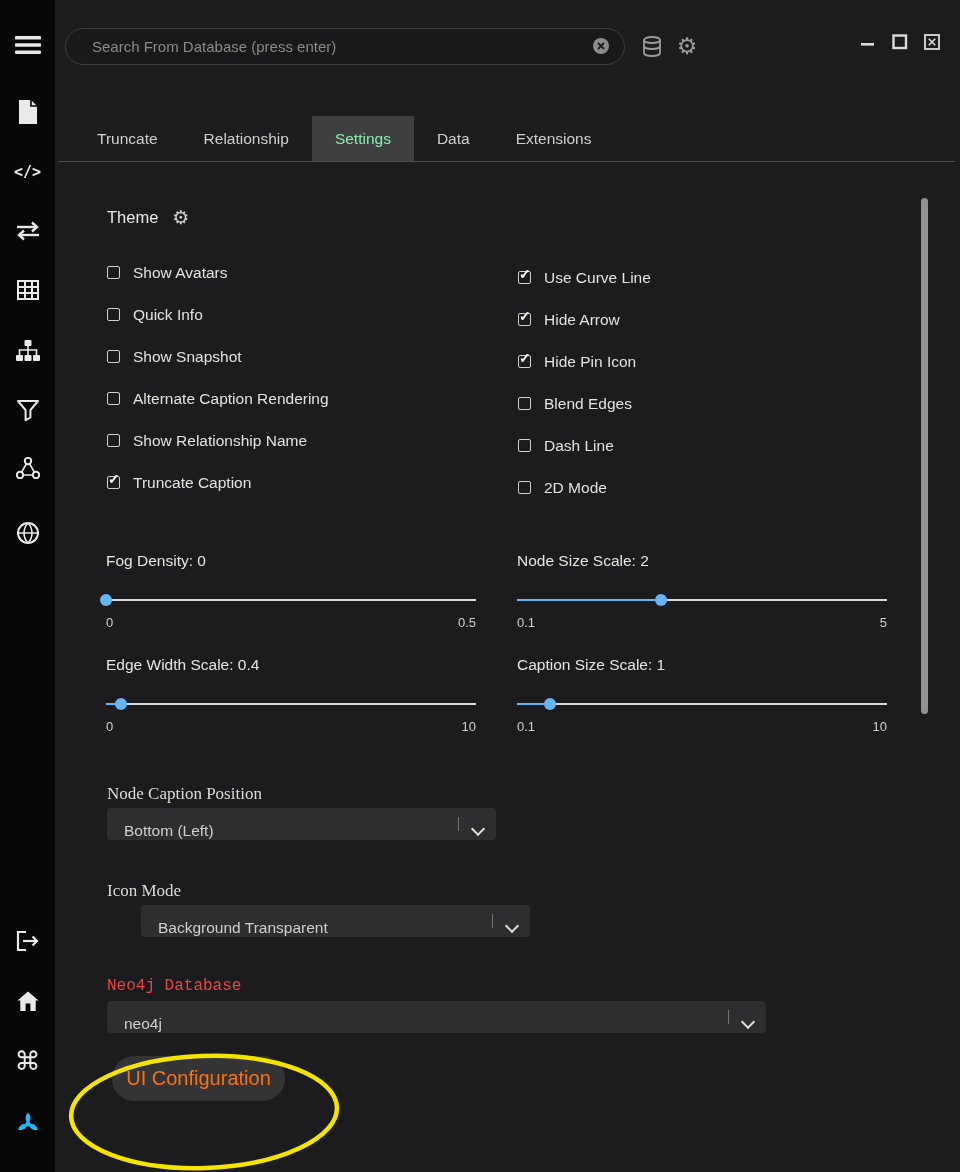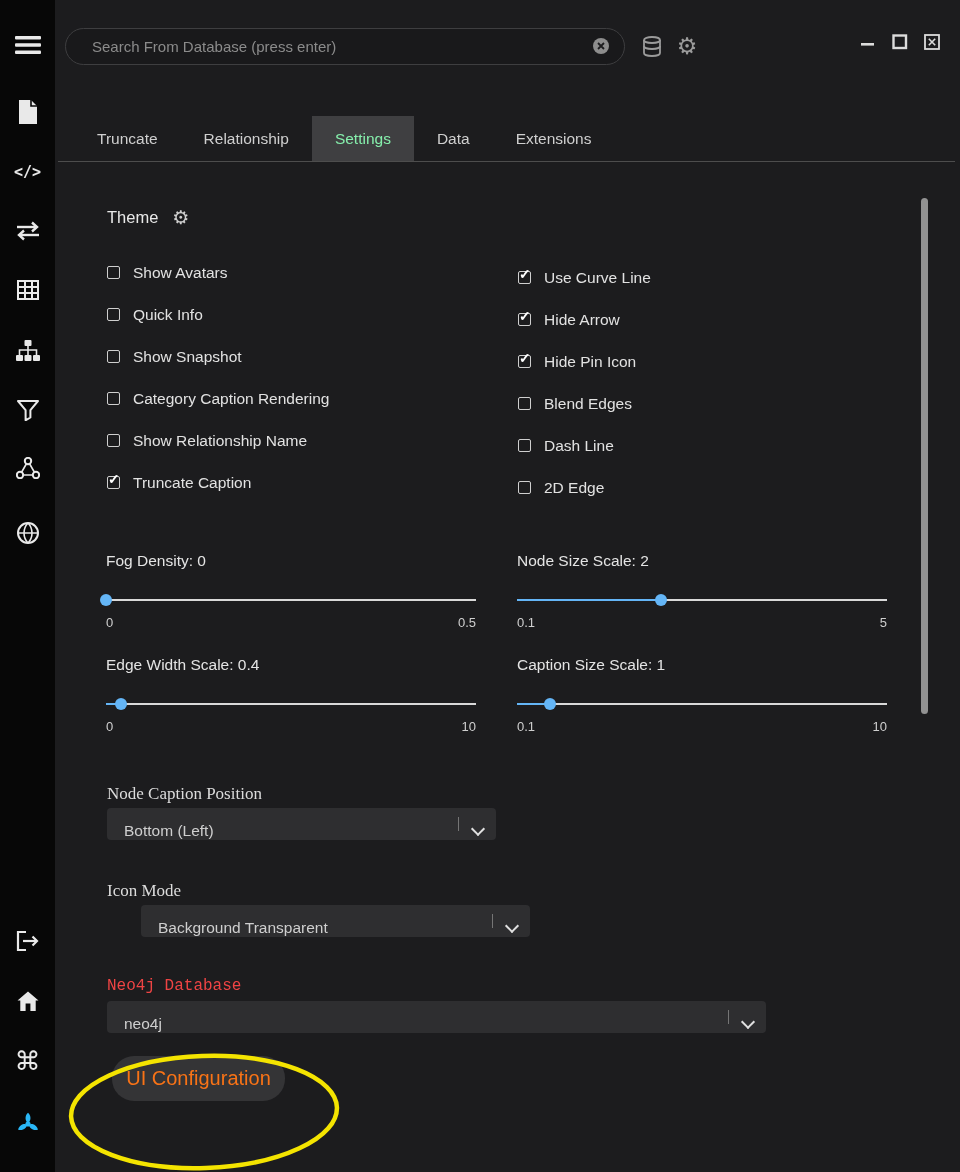--- a/index.html
+++ b/index.html
@@ -219,21 +219,21 @@
     <div class="check-row">
       <span class="checkbox"></span>
       <span class="check-label">Quick Info</span>
     </div>
     <div class="check-row">
       <span class="checkbox"></span>
       <span class="check-label">Show Snapshot</span>
     </div>
     <div class="check-row">
       <span class="checkbox"></span>
-      <span class="check-label">Category Caption Rendering</span>
+      <span class="check-label">Alternate Caption Rendering</span>
     </div>
     <div class="check-row">
       <span class="checkbox"></span>
       <span class="check-label">Show Relationship Name</span>
     </div>
     <div class="check-row">
       <span class="checkbox checked"></span>
       <span class="check-label">Truncate Caption</span>
     </div>
   </div>
@@ -254,21 +254,21 @@
     <div class="check-row">
       <span class="checkbox"></span>
       <span class="check-label">Blend Edges</span>
     </div>
     <div class="check-row">
       <span class="checkbox"></span>
       <span class="check-label">Dash Line</span>
     </div>
     <div class="check-row">
       <span class="checkbox"></span>
-      <span class="check-label">2D Edge</span>
+      <span class="check-label">2D Mode</span>
     </div>
   </div>
 
   <div class="slider-block" style="left:106px; top:552px;">
     <div class="slider-label">Fog Density: 0</div>
     <div class="track">
       <div class="track-line"></div>
       <div class="track-fill" style="width: 0%;"></div>
       <div class="handle" style="left: 0%;"></div>
     </div>

